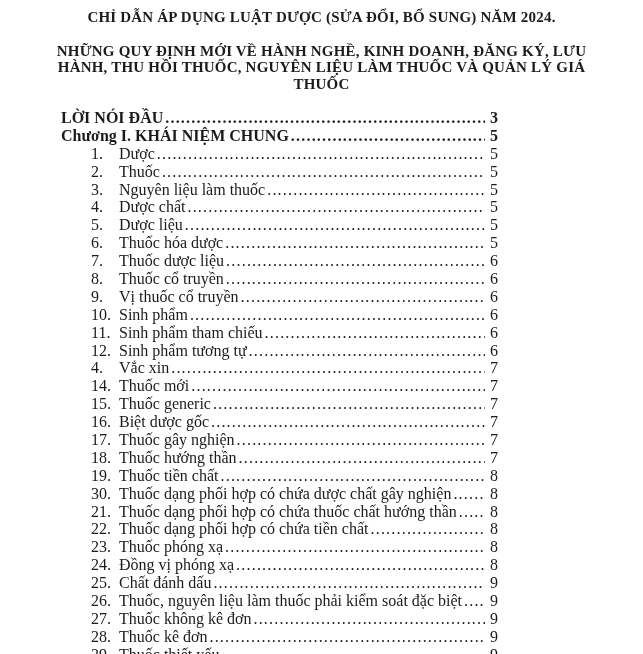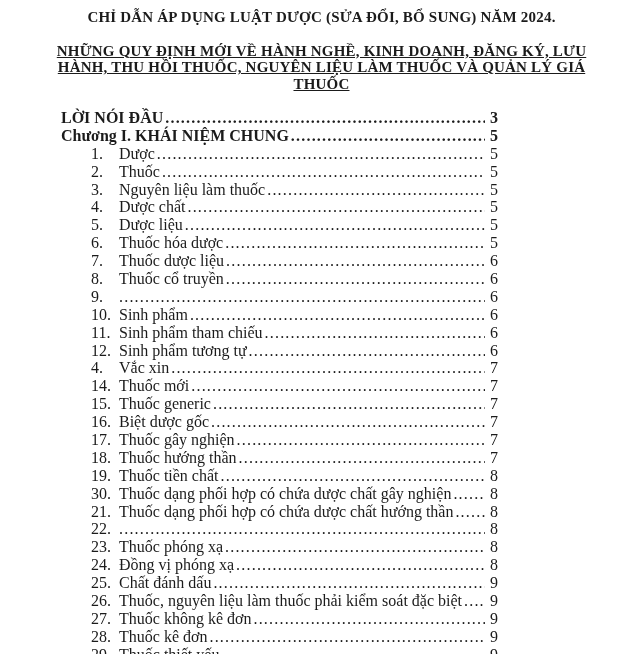--- a/index.html
+++ b/index.html
@@ -27,21 +27,20 @@
     line-height: 16.5px;
   }
   .title-line1 {
     margin-bottom: 3px;
     letter-spacing: 0.2px;
   }
   .title-line2 {
     max-width: 532px;
     margin: 17px auto;
     letter-spacing: 0.2px;
-    text-decoration: underline;
   }
   .toc {
     margin-top: 15px;
     margin-left: 61px;
     width: 437px;
     font-size: 16px;
   }
   .toc-row {
     display: flex;
     align-items: baseline;
@@ -143,20 +142,21 @@
       <span class="pagenum">6</span>
     </div>
       <div class="toc-row">
       <span class="num">8.</span>
       <span class="label">Thuốc cổ truyền</span>
       <span class="leader"></span>
       <span class="pagenum">6</span>
     </div>
       <div class="toc-row">
       <span class="num">9.</span>
+      <span class="label">Vị thuốc cổ truyền</span>
       <span class="leader"></span>
       <span class="pagenum">6</span>
     </div>
       <div class="toc-row">
       <span class="num">10.</span>
       <span class="label">Sinh phẩm</span>
       <span class="leader"></span>
       <span class="pagenum">6</span>
     </div>
       <div class="toc-row">
@@ -214,26 +214,27 @@
       <span class="pagenum">8</span>
     </div>
       <div class="toc-row">
       <span class="num">30.</span>
       <span class="label">Thuốc dạng phối hợp có chứa dược chất gây nghiện</span>
       <span class="leader"></span>
       <span class="pagenum">8</span>
     </div>
       <div class="toc-row">
       <span class="num">21.</span>
-      <span class="label">Thuốc dạng phối hợp có chứa dược chất hướng thần</span>
+      <span class="label">Thuốc dạng phối hợp có chứa thuốc chất hướng thần</span>
       <span class="leader"></span>
       <span class="pagenum">8</span>
     </div>
       <div class="toc-row">
       <span class="num">22.</span>
+      <span class="label">Thuốc dạng phối hợp có chứa tiền chất</span>
       <span class="leader"></span>
       <span class="pagenum">8</span>
     </div>
       <div class="toc-row">
       <span class="num">23.</span>
       <span class="label">Thuốc phóng xạ</span>
       <span class="leader"></span>
       <span class="pagenum">8</span>
     </div>
       <div class="toc-row">

